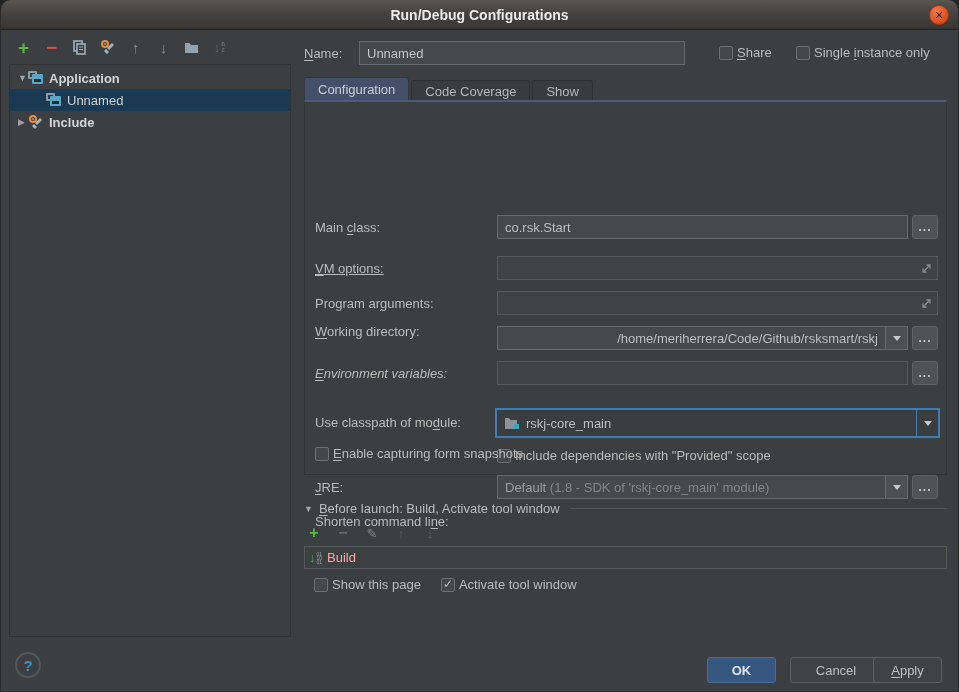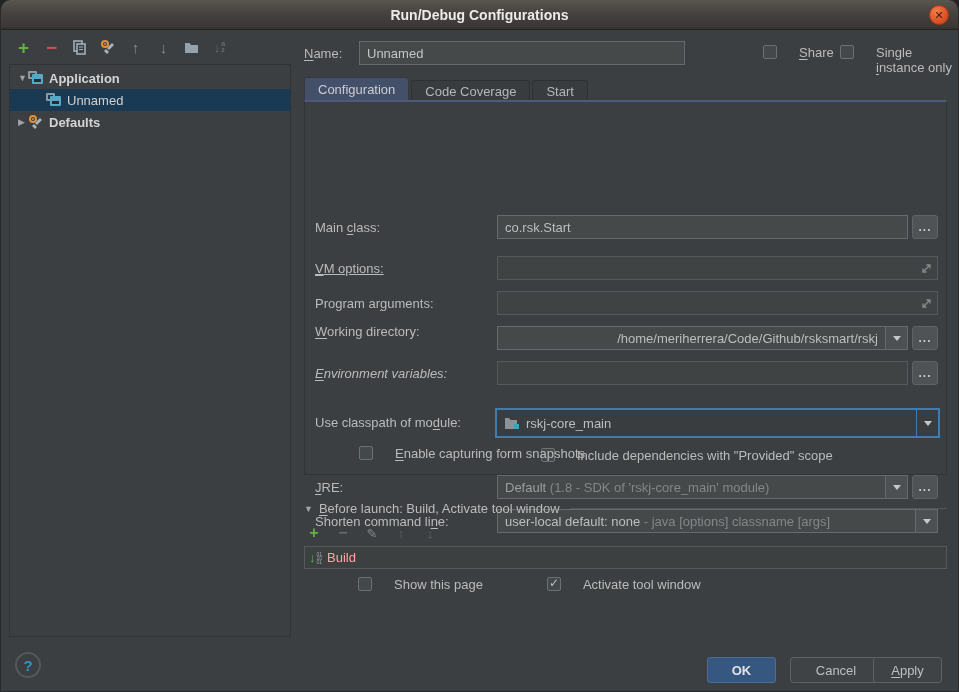--- a/index.html
+++ b/index.html
@@ -39,21 +39,21 @@
   .app-icon .front{position:absolute;left:4px;top:3px;width:11px;height:10px;border:2px solid #58a7c6;
     background:#2b2b2b;border-radius:1px;}
   .app-icon .front::before{content:"";position:absolute;left:0;top:0;width:100%;height:3px;background:#58a7c6;}
   
   .wrench-icon{width:16px;height:16px;flex:0 0 16px;}
   
   .label{font-size:13px;color:#bbbbbb;}
   .name-label{position:absolute;left:303px;top:46px;}
   .name-field{position:absolute;left:358px;top:41px;width:326px;height:24px;background:#45494a;
     border:1px solid #646a6d;color:#c3c6c8;font-size:13px;padding:0 7px;outline:none;}
-  .checkbox-wrap{position:absolute;display:flex;align-items:flex-start;gap:22px;cursor:pointer;margin-left:44px;}
+  .checkbox-wrap{position:absolute;display:flex;align-items:center;gap:4px;cursor:pointer;}
   .checkbox{width:14px;height:14px;background:#43494a;border:1px solid #6b7073;border-radius:2px;position:relative;flex:0 0 14px;}
   .checkbox.checked::after{content:"✓";position:absolute;left:1px;top:-2px;font-size:12px;font-weight:bold;color:#bcc0c2;}
   .share-box{left:718px;top:45px;}
   .single-box{left:795px;top:45px;}
   
   .tabs{position:absolute;left:303px;top:77px;display:flex;align-items:flex-end;}
   .tab{display:flex;align-items:center;padding:0 13px;font-size:13px;color:#b4b7ba;cursor:pointer;
     height:21px;background:#393c3e;border:1px solid #2e3133;border-bottom:none;border-radius:3px 3px 0 0;margin-right:2px;}
   .tab.active{height:24px;background:#44506a;color:#c9cdd3;border-color:#353a42;}
   
@@ -175,39 +175,39 @@
       <span class="tree-label">Unnamed</span>
     </div>
     <div class="tree-row">
       <span class="twisty">▶</span>
       <svg class="wrench-icon" width="16" height="16" viewBox="0 0 16 16">
         <circle cx="5" cy="5" r="3" fill="none" stroke="#e09142" stroke-width="2"></circle>
         <circle cx="5" cy="5" r="1" fill="#e09142"></circle>
         <path d="M7,9 L12,4 L14,6 L9,11 Z" fill="#a8b4bc"></path>
         <path d="M6,10 L9,13 L7,15 L4,12 Z" fill="#a8b4bc"></path>
       </svg>
-      <span class="tree-label-bold">Defaults</span>
+      <span class="tree-label-bold">Include</span>
     </div>
   </div>
 
   <span class="label name-label"><u>N</u>ame:</span>
   <input class="name-field" value="Unnamed" style="">
   <div class="checkbox-wrap share-box">
     <span class="checkbox"></span>
     <span class="label"><u>S</u>hare</span>
   </div>
   <div class="checkbox-wrap single-box">
     <span class="checkbox"></span>
     <span class="label">Single <u>i</u>nstance only</span>
   </div>
 
   <div class="tabs">
     <div class="tab active">Configuration</div>
     <div class="tab">Code Coverage</div>
-    <div class="tab">Start</div>
+    <div class="tab">Show</div>
   </div>
 
   <div class="config-panel">
 
     <span class="row-label" style="top:118px;">Main <u>c</u>lass:</span>
     <div class="text-field" style="left:192px;top:113px;width:411px;">
       <span>co.rsk.Start</span>
     </div>
     <div class="browse-btn" style="left:607px;top:113px;">
       <span>...</span>
@@ -266,24 +266,20 @@
     <span class="row-label" style="top:378px;"><u>J</u>RE:</span>
     <div class="combo gray" style="left:192px;top:373px;width:411px;">
       <span class="combo-text"><span>Default </span><span class="hint">(1.8 - SDK of 'rskj-core_main' module)</span></span>
       <span class="combo-arrow"></span>
     </div>
     <div class="browse-btn" style="left:607px;top:373px;">
       <span>...</span>
     </div>
 
     <span class="row-label" style="top:412px;">Shorten command li<u>n</u>e:</span>
-    <div class="combo" style="left:192px;top:407px;width:441px;">
-      <span class="combo-text"><span>user-local default: none </span><span class="hint">- java [options] classname [args]</span></span>
-      <span class="combo-arrow"></span>
-    </div>
 
     <div class="checkbox-wrap" style="left:10px;top:344px;">
       <span class="checkbox"></span>
       <span class="label"><u>E</u>nable capturing form snapshots</span>
     </div>
   </div>
 
   <div class="bl-header">
     <span class="twisty">▼</span>
     <span class="label"><u>B</u>efore launch: Build, Activate tool window</span>

